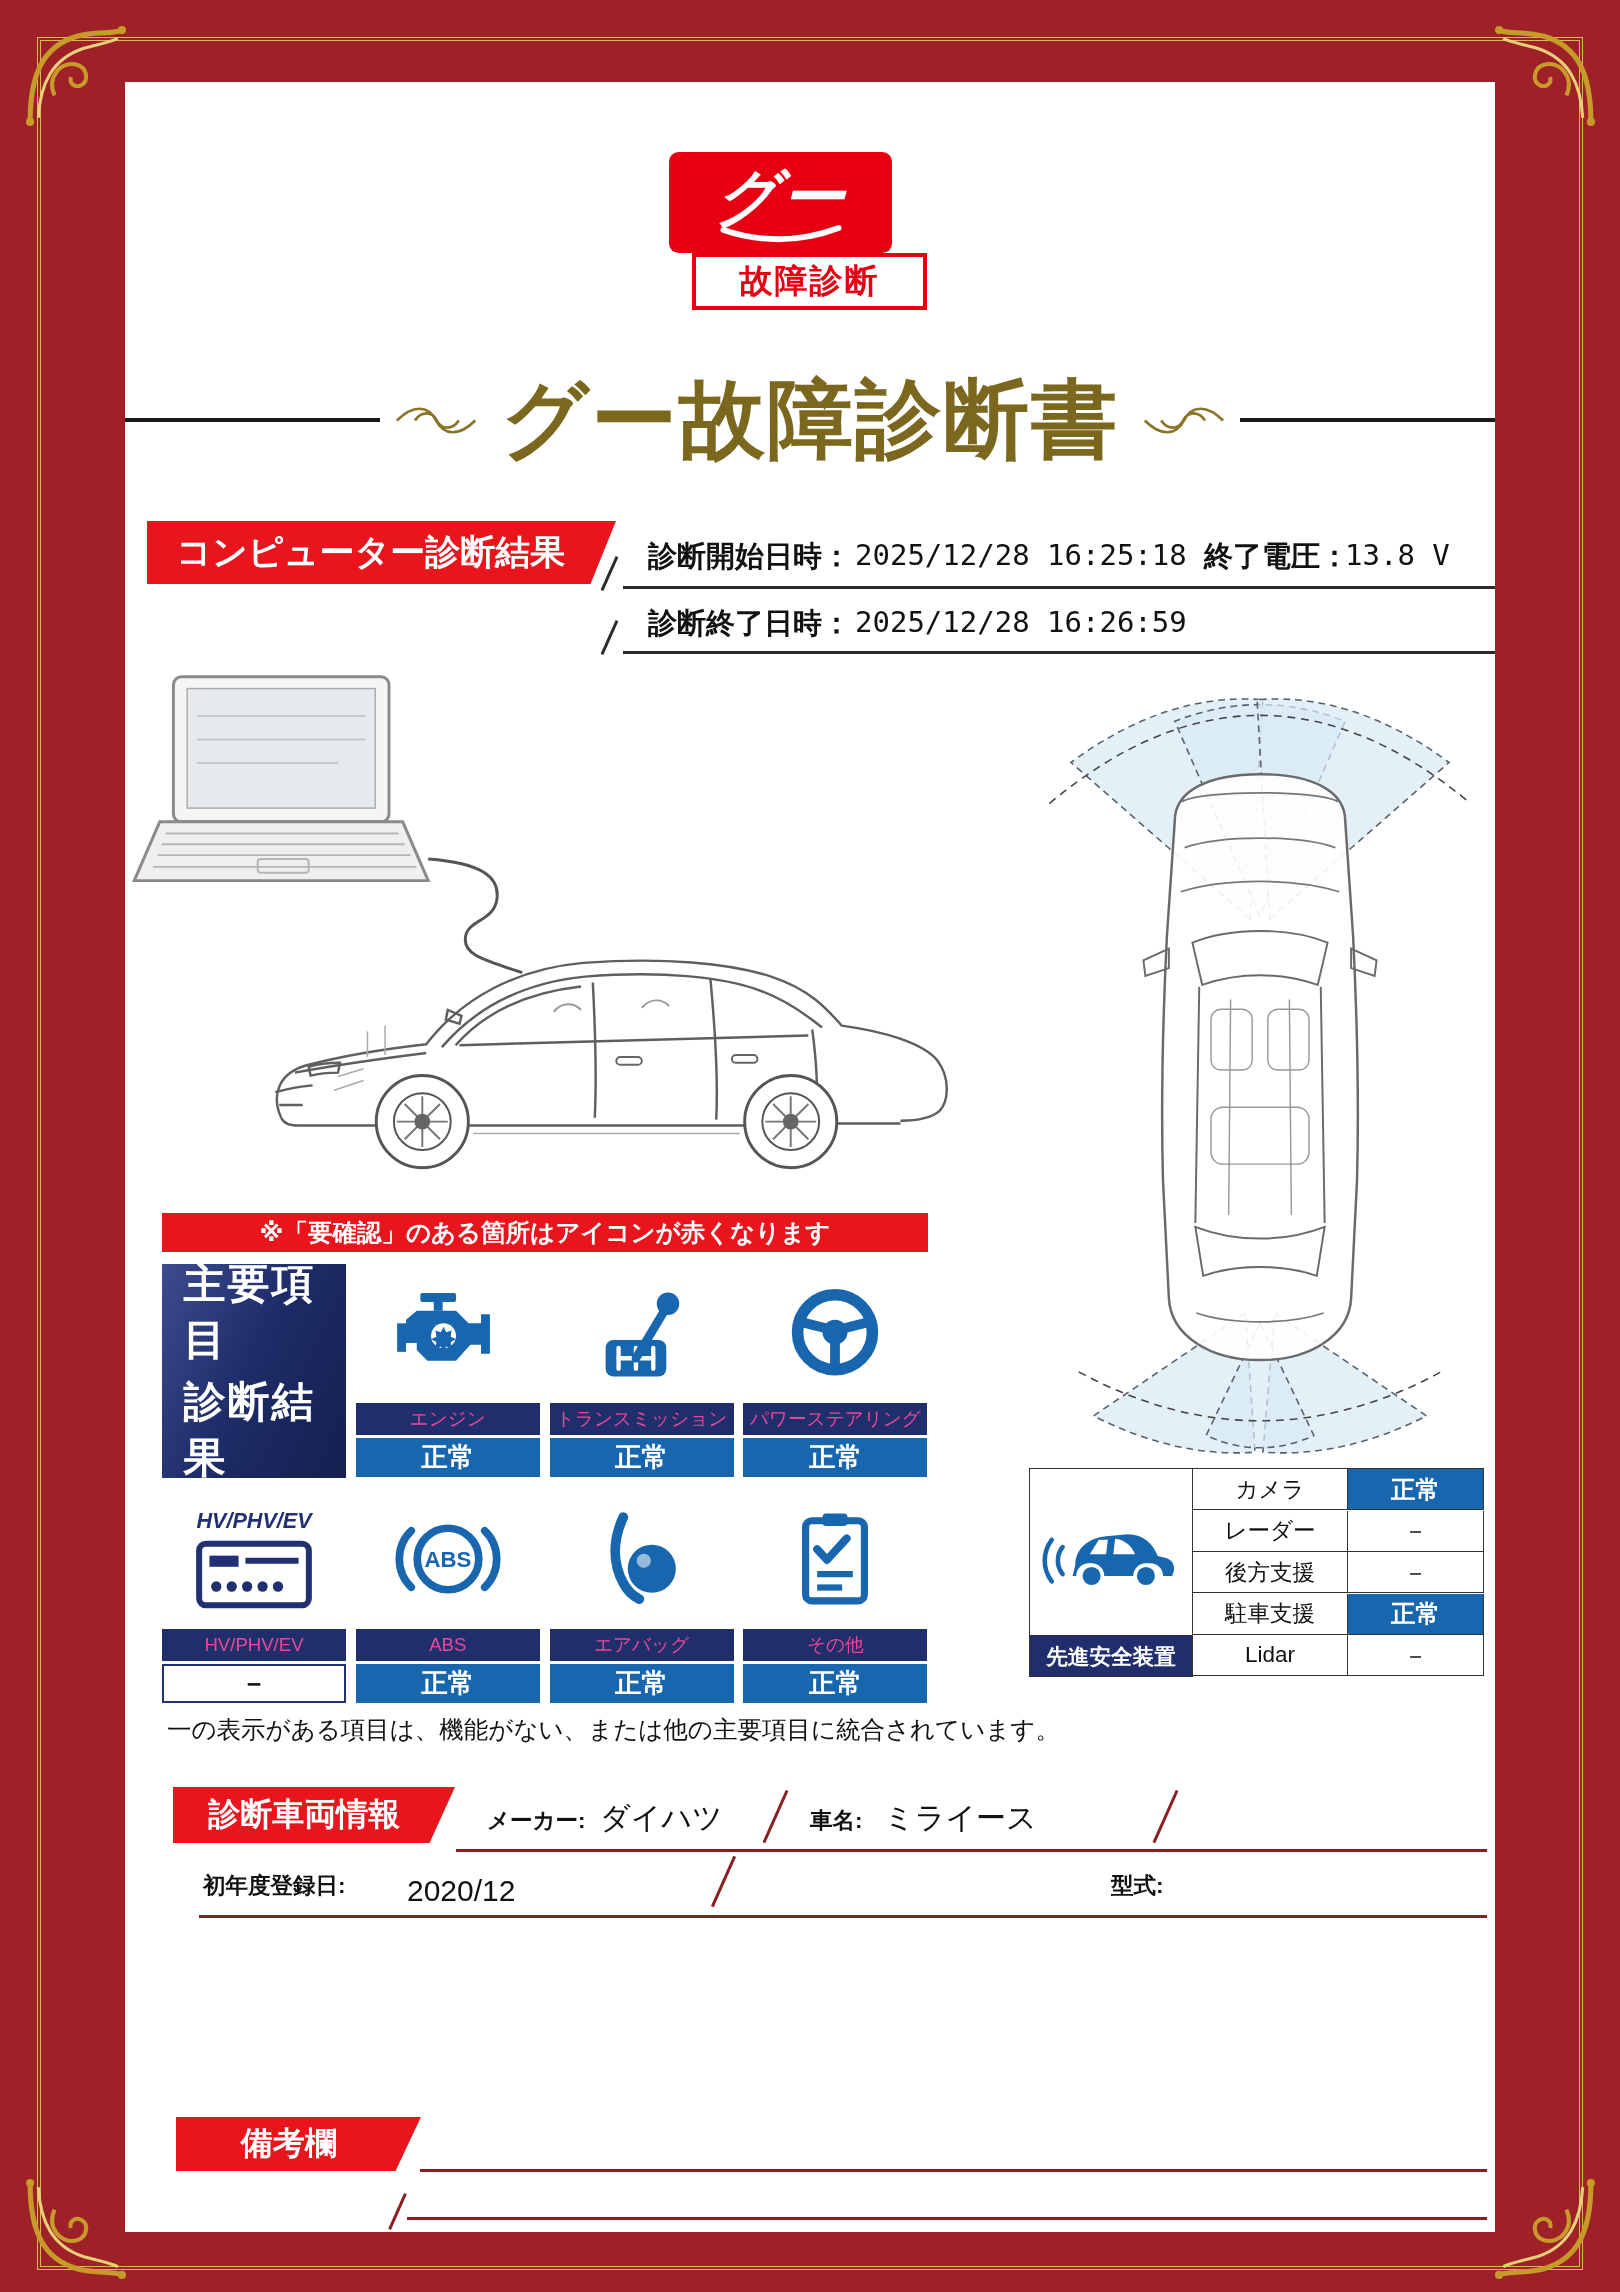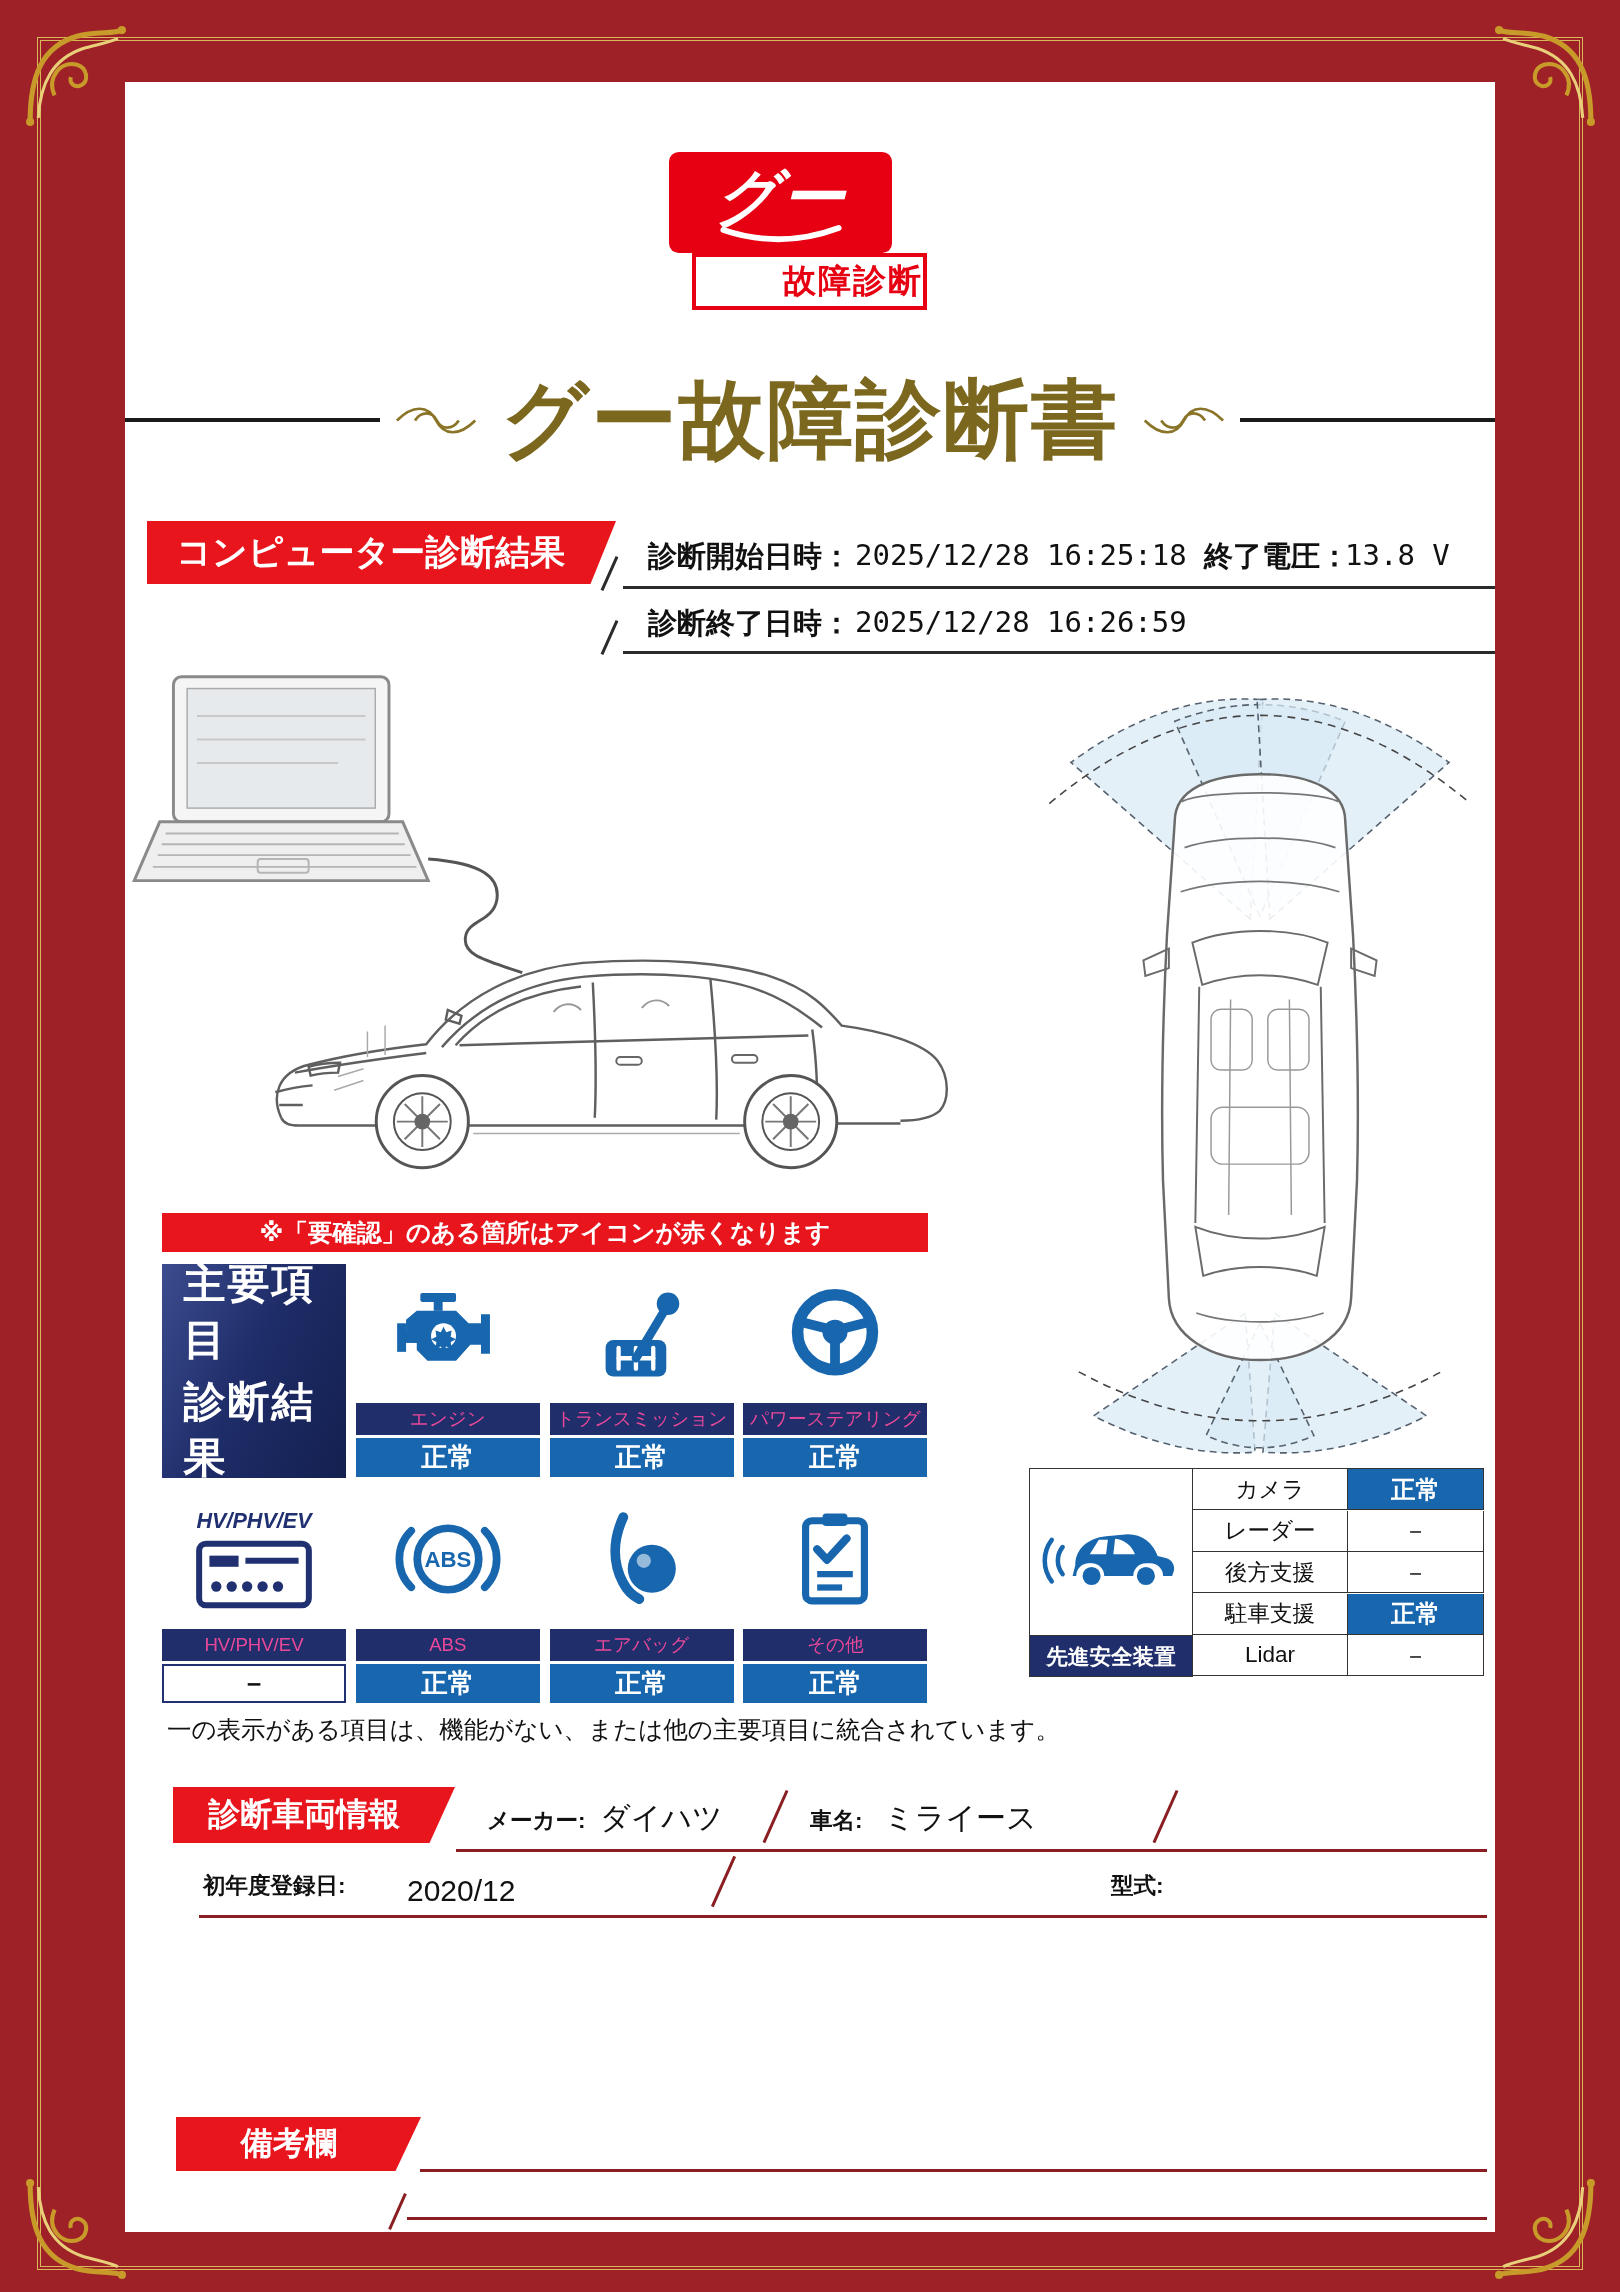--- a/index.html
+++ b/index.html
@@ -17,21 +17,21 @@
   .corner.tl{top:23.5px;left:23.5px;}
   .corner.tr{top:23.5px;right:23.5px;transform:scaleX(-1);}
   .corner.bl{bottom:11.8px;left:23.5px;transform:scaleY(-1);}
   .corner.br{bottom:11.8px;right:23.5px;transform:rotate(180deg);}
   
   .logo-red{left:669px;top:152px;width:223px;height:101px;background:#e60012;border-radius:9.8px;
     display:flex;align-items:center;justify-content:center;}
   .logo-red .t{color:#fff;font-size:63px;font-weight:bold;font-style:italic;letter-spacing:2px;margin-top:-9.8px;}
   .logo-red svg{position:absolute;left:50%;bottom:7.8px;transform:translateX(-50%);}
   .logo-white{left:692px;top:253px;width:235px;height:57px;background:#fff;border:4.9px solid #e60012;
-    display:flex;align-items:center;justify-content:flex-end;}
+    display:flex;align-items:center;justify-content:center;}
   .logo-white .t{color:#e60012;font-size:33px;font-weight:bold;letter-spacing:2px;}
   
   .title-row{left:125px;right:125px;top:365px;height:110px;display:flex;align-items:center;justify-content:center;gap:13.7px;}
   .title-row .rule{flex:1;height:3.9px;background:#1a1a1a;}
   .title-row h1{margin:0;font-size:86px;font-weight:bold;color:#7b671e;letter-spacing:2px;white-space:nowrap;}
   .flourish{width:94px;height:41px;flex:none;}
   
   .banner{background:#e8151d;color:#fff;font-weight:bold;display:flex;align-items:center;justify-content:center;
     clip-path:polygon(0 0,100% 0,calc(100% - 25.5px) 100%,0 100%);}
   .banner-computer{left:147px;top:521px;width:469px;height:63px;font-size:35px;padding-right:21.6px;}

